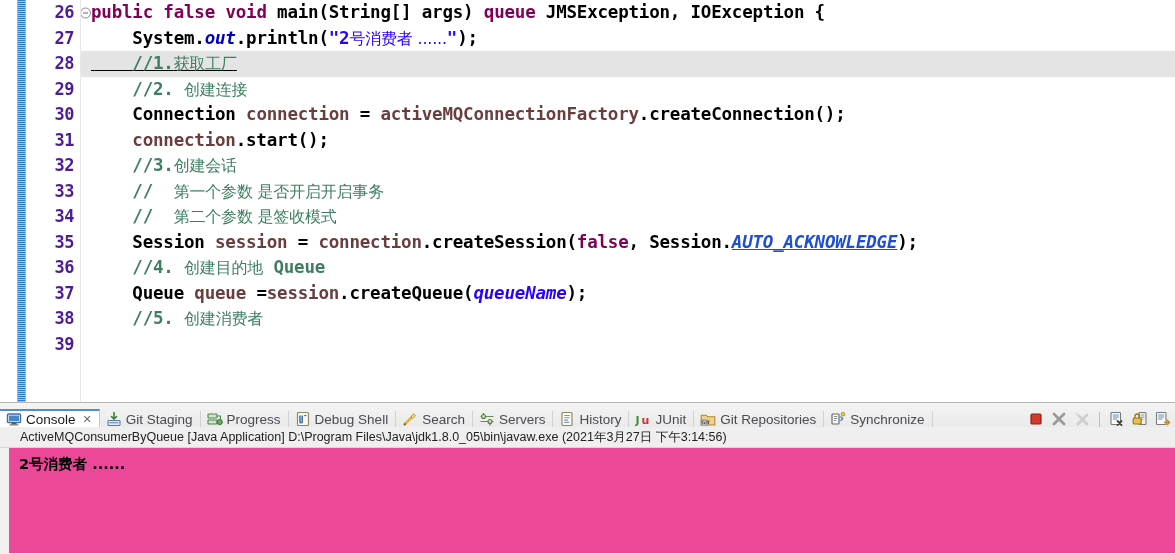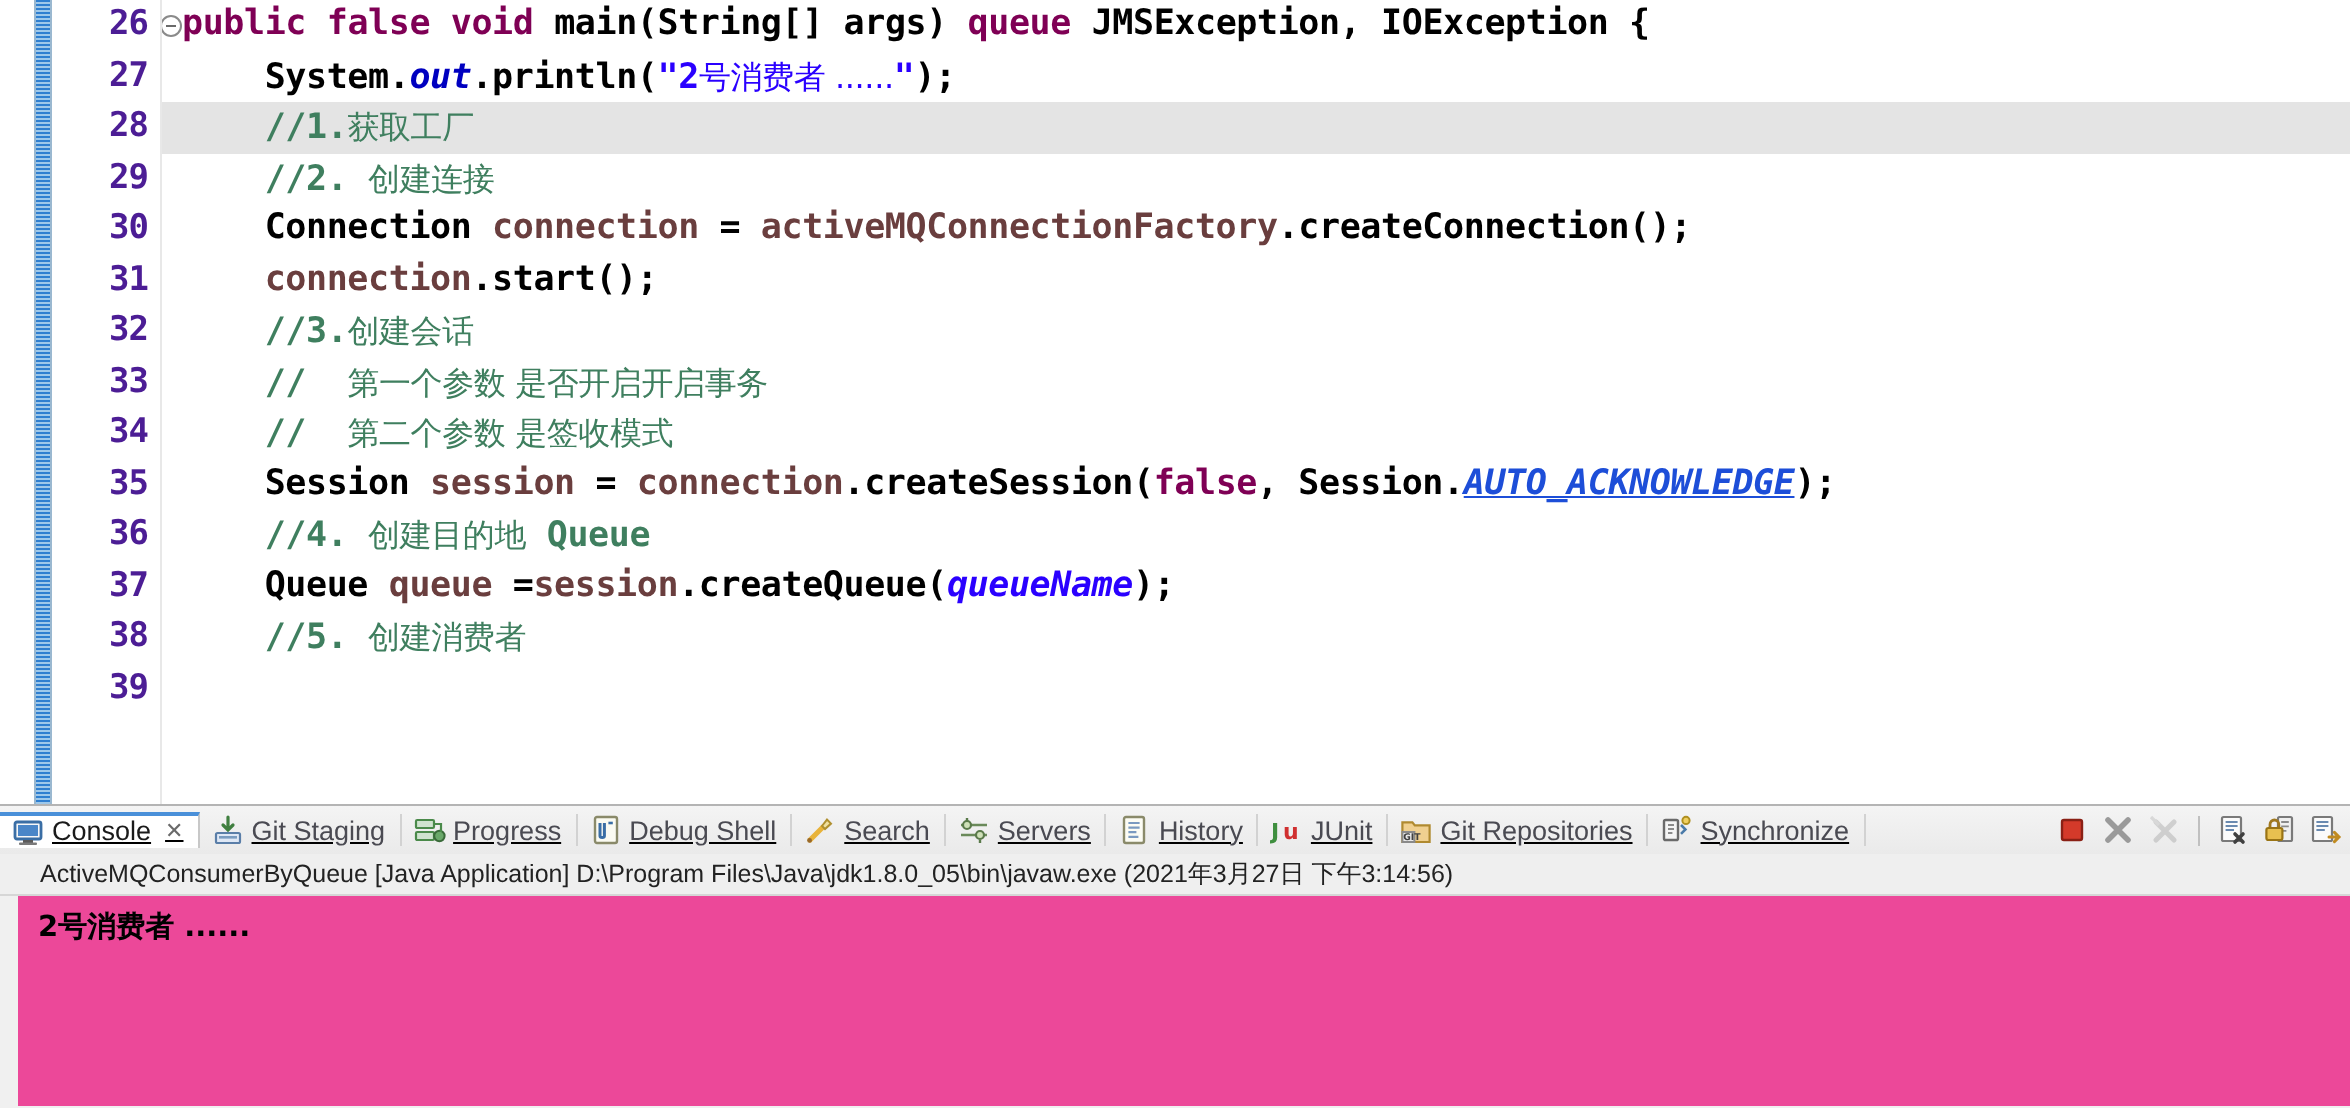--- a/index.html
+++ b/index.html
@@ -71,21 +71,21 @@
   .code-line {
     height: 25.5px; line-height: 25.5px;
     white-space: pre;
     font-family: "DejaVu Sans Mono", monospace;
     font-size: 17.5px;
     font-weight: 700;
     color: #000000;
     padding-left: 10px;
     letter-spacing: -0.2px;
   }
-  .code-line.hl { background: #e4e4e4; }
+  .code-line.hl { background: #e4e4e4; text-decoration: underline; }
 
   
   .kw       { color: #7f0055; }
   .str      { color: #2a00ff; }
   .cmt      { color: #3f7f5f; }
   .fld      { color: #0000c0; font-style: italic; }
   .stat     { color: #1d4ed8; font-style: italic; text-decoration: underline; }
   .param    { color: #2a00ff; font-style: italic; }
   .ident    { color: #6a3e3e; }
   .plain    { color: #000000; }
@@ -93,21 +93,21 @@
 
   
   .bottom {
     position: absolute; left: 0; top: 402px; width: 1175px; height: 152px;
     background: #f0f0f0;
   }
   .tabbar {
     position: relative; height: 25px; width: 1175px;
     background: linear-gradient(180deg,#f4f4f4 0%, #eaeaea 100%);
     border-top: 1px solid #b4b4b4;
-    display: flex; align-items: center; text-decoration: underline;
+    display: flex; align-items: flex-end;
   }
   .tab {
     display: flex; align-items: center; gap: 4px;
     padding: 0 7px 0 6px;
     font-size: 13.5px; color: #4a4a52;
     border-right: 1px solid #d2d2d2;
     cursor: default; white-space: nowrap;
     position: relative;
   }
   .tab.active {

